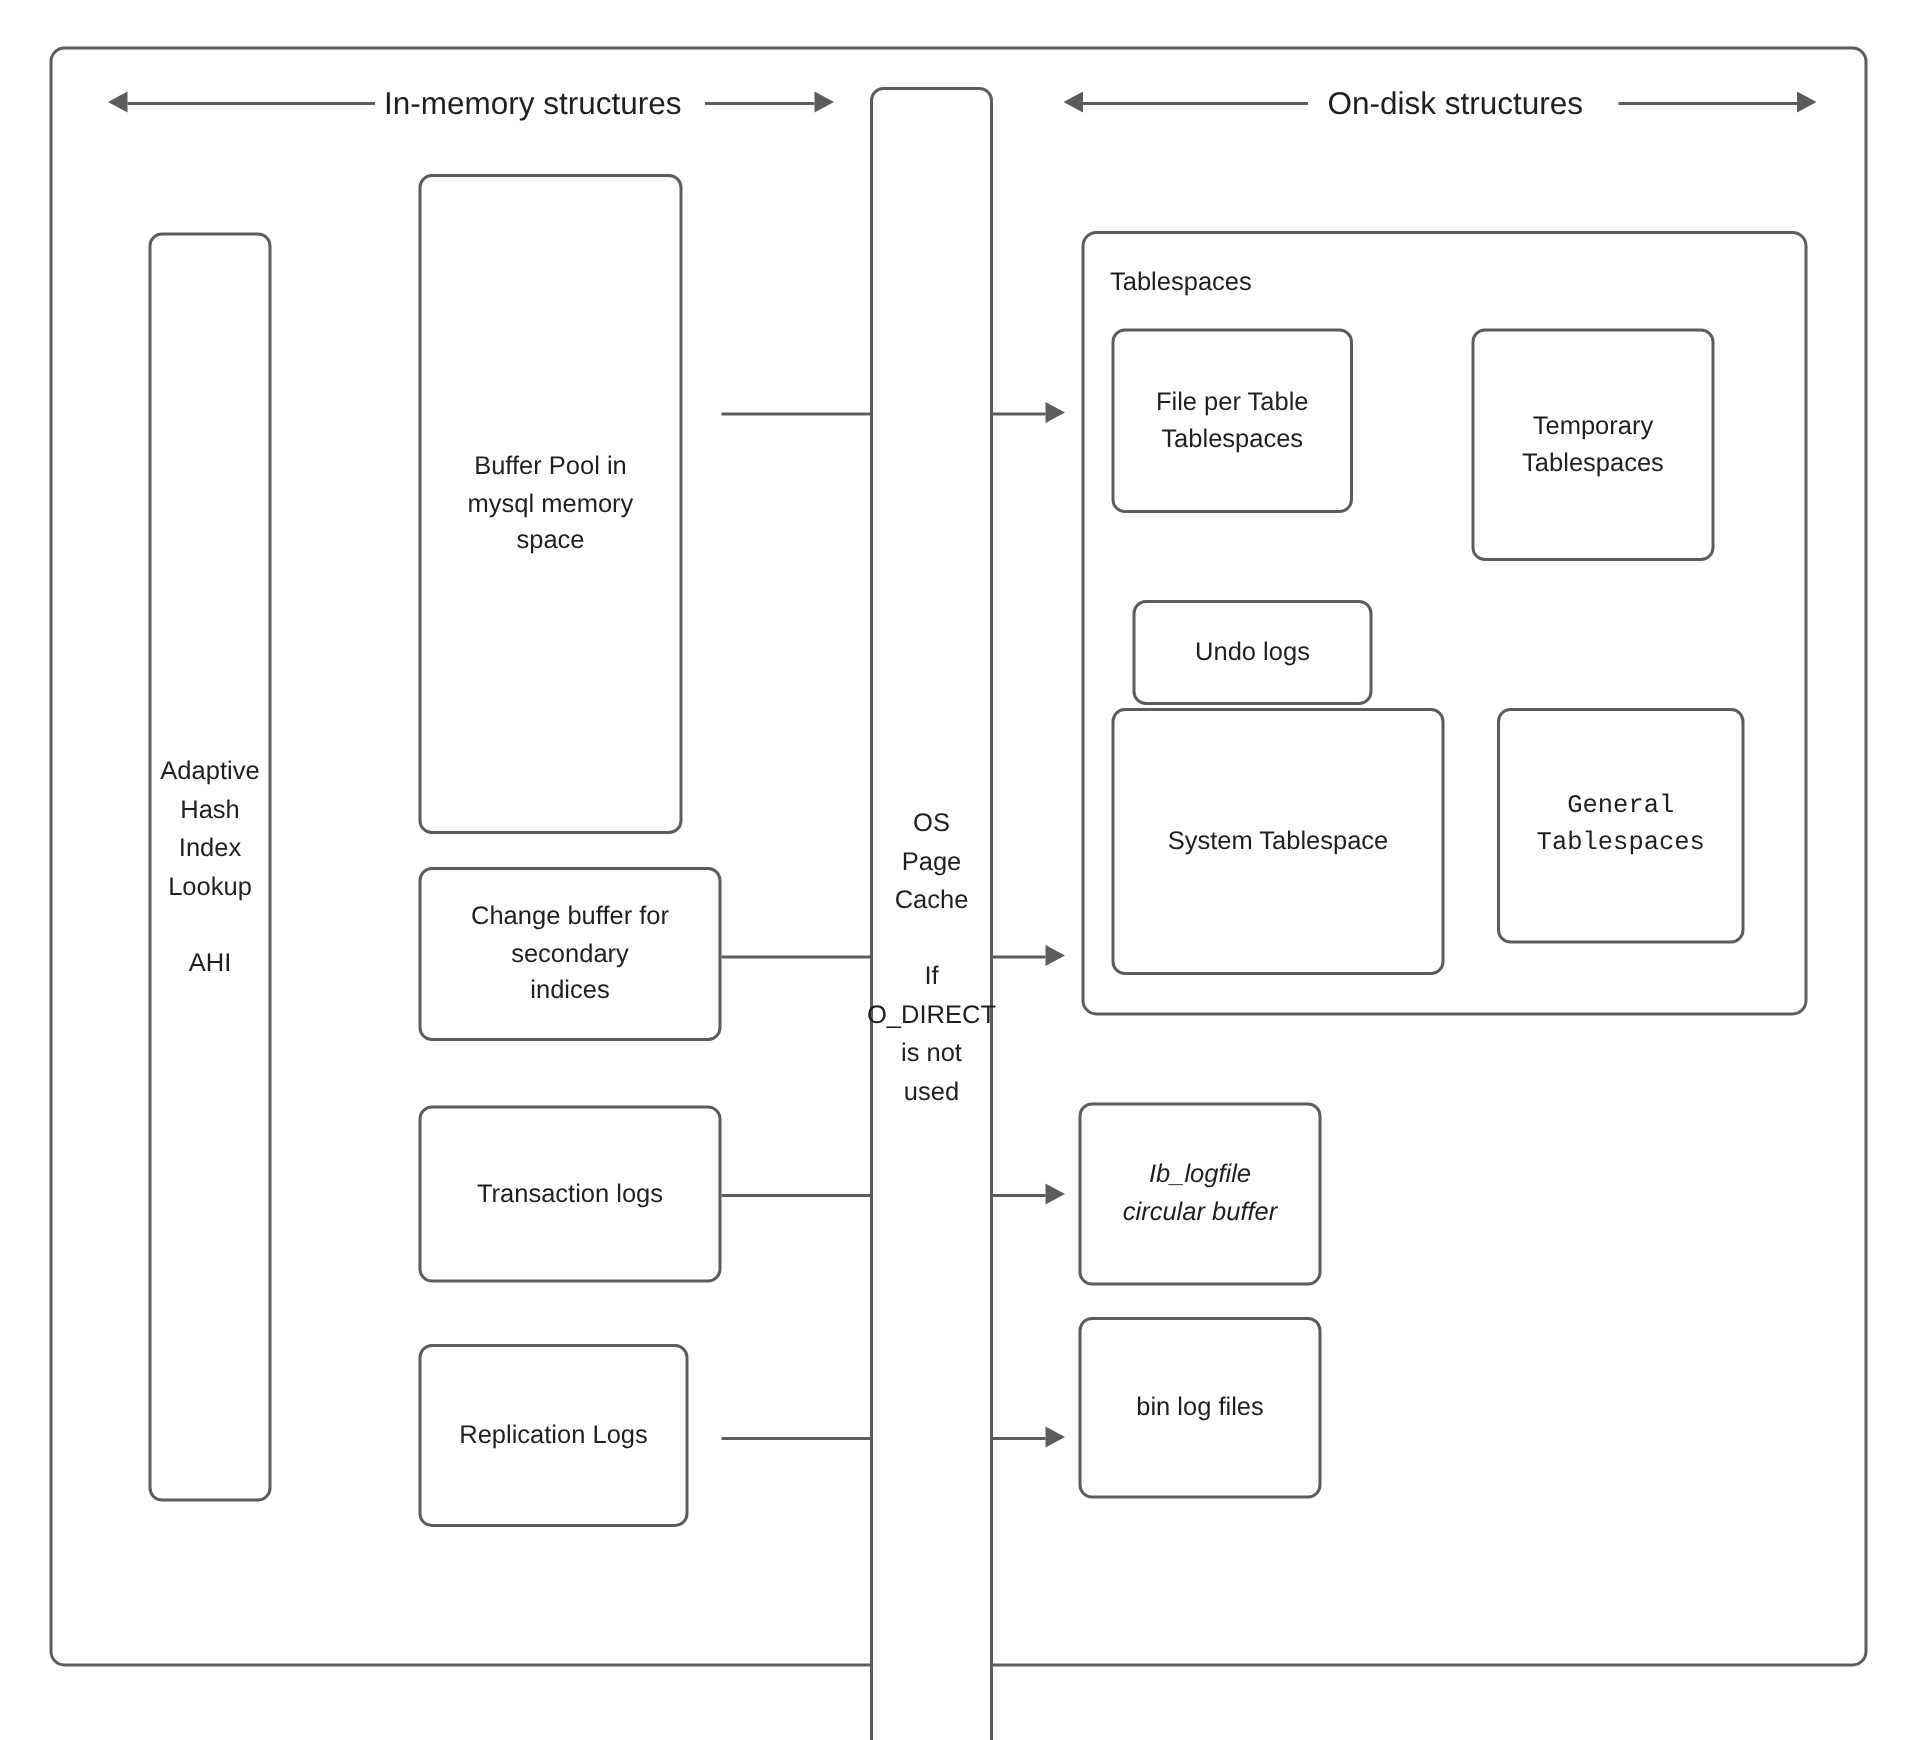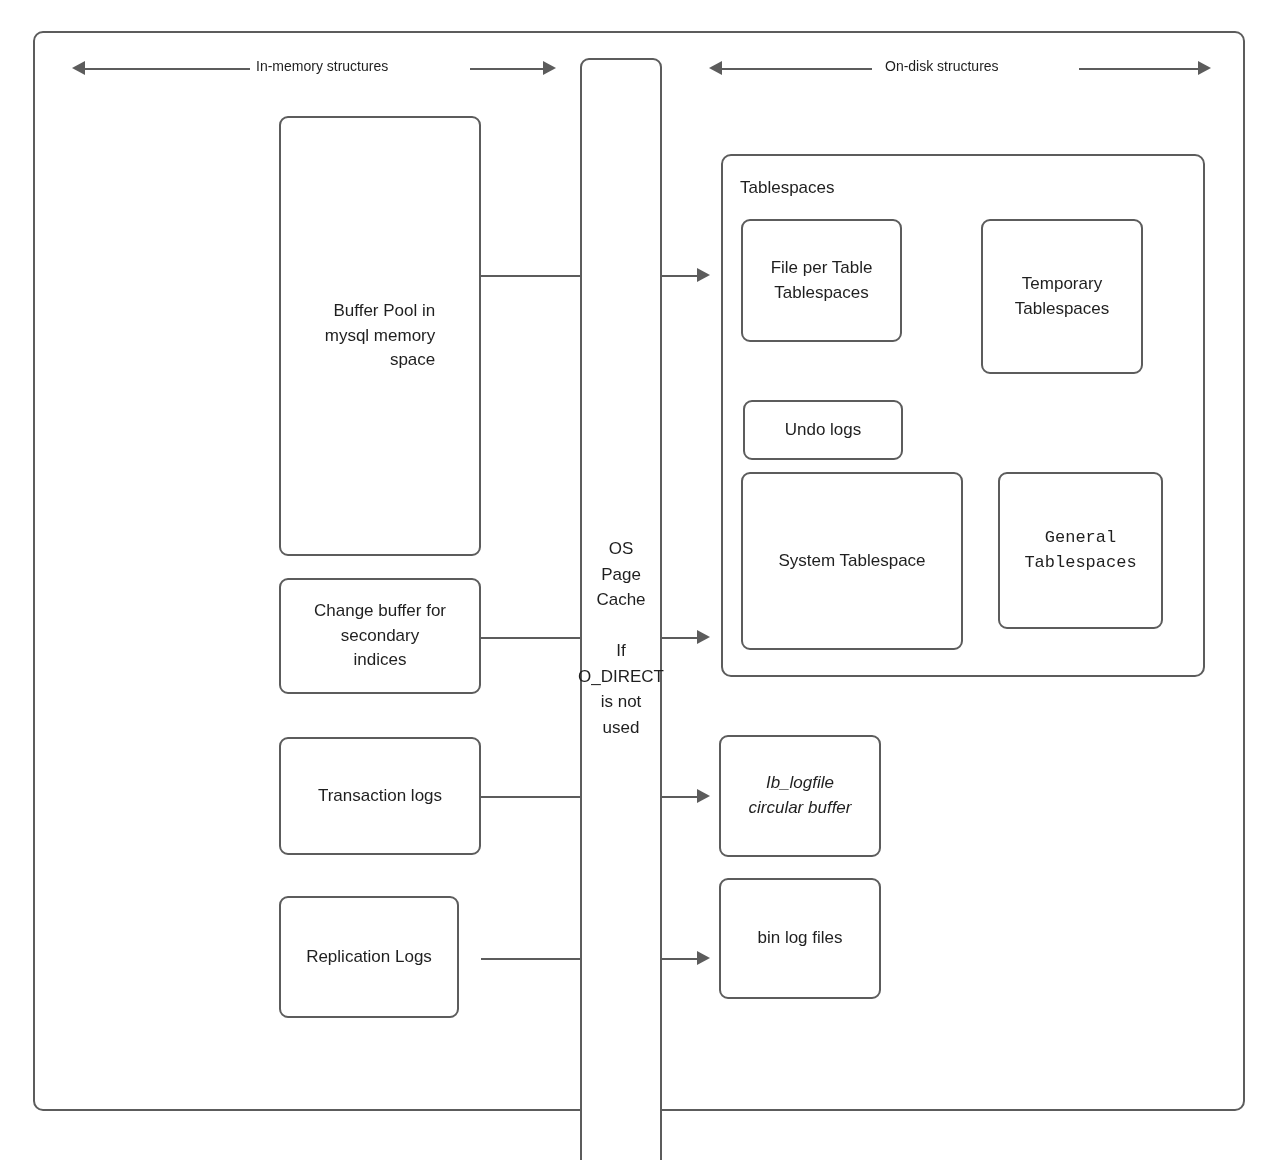--- a/index.html
+++ b/index.html
@@ -60,23 +60,22 @@
     transform: translate(-50%, -50%);
     white-space: pre;
     text-align: center;
     width: 150px;
     line-height: 1.5;
   }
   
   #buffer-pool-box {
     left: 279px;
     top: 116px;
-    width: 202px;
+    width: 176px;
     height: 440px;
-    text-align: right;
   }
   
   #change-buffer-box {
     left: 279px;
     top: 578px;
     width: 202px;
     height: 116px;
   }
   
   #transaction-logs-box {
@@ -131,24 +130,24 @@
     width: 161px;
     height: 123px;
   }
   #temporary-tablespaces-box {
     left: 258px;
     top: 63px;
     width: 162px;
     height: 155px;
   }
   #undo-logs-box {
-    left: 20px;
+    left: 32px;
     top: 244px;
     width: 160px;
-    height: 60px;
+    height: 70px;
   }
   #system-tablespace-box {
     left: 18px;
     top: 316px;
     width: 222px;
     height: 178px;
   }
   #general-tablespaces-box {
     left: 275px;
     top: 316px;
@@ -187,21 +186,21 @@
     position: absolute;
     width: 0;
     height: 0;
     border-top: 7px solid transparent;
     border-bottom: 7px solid transparent;
     border-right: 13px solid #5c5c5c;
   }
   
   .band-label {
     position: absolute;
-    font-size: 14px;
+    font-size: 21px;
     color: #1f1f1f;
     white-space: nowrap;
   }
 </style>
 </head>
 <body>
 
 <div id="canvas">
 
   <div id="outer-frame" class="box frame"></div>
@@ -223,20 +222,28 @@
 
   <div class="hline" style="left:481px; top:637px; width:216px;"></div>
   <div class="arrowhead-right" style="left:697px; top:630px;"></div>
 
   <div class="hline" style="left:481px; top:796px; width:216px;"></div>
   <div class="arrowhead-right" style="left:697px; top:789px;"></div>
 
   <div class="hline" style="left:481px; top:958px; width:216px;"></div>
   <div class="arrowhead-right" style="left:697px; top:951px;"></div>
 
+  <div id="ahi-box" class="box">
+    <span class="overflow-label">Adaptive
+Hash
+Index
+Lookup
+
+AHI</span>
+  </div>
 
   <div id="buffer-pool-box" class="box">
     <span style="white-space:pre;">Buffer Pool in
 mysql memory
 space</span>
   </div>
 
   <div id="change-buffer-box" class="box">
     <span style="white-space:pre;">Change buffer for
 secondary

